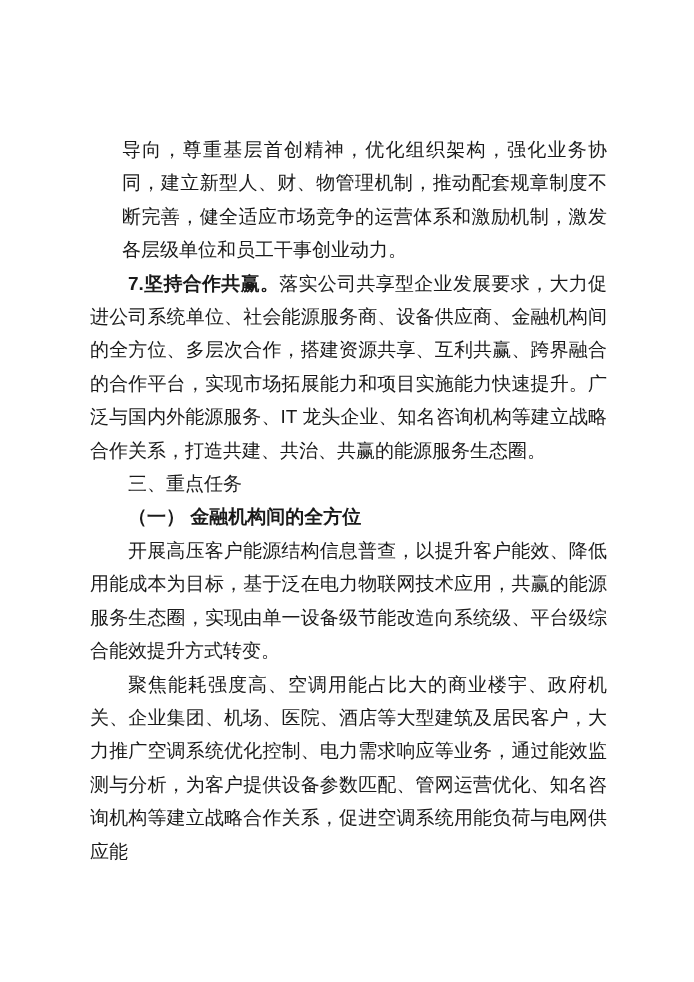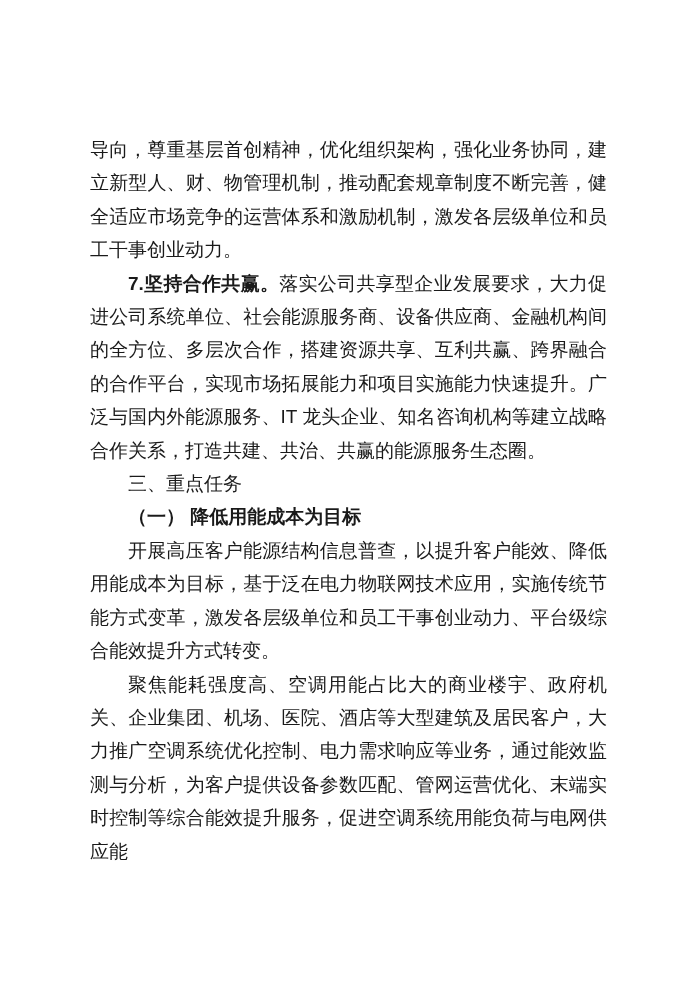--- a/index.html
+++ b/index.html
@@ -26,36 +26,36 @@
     font-size: 19px;
     line-height: 33.4px;
     color: #1a1a1a;
     text-align: justify;
     letter-spacing: 0;
   }
   .para {
     text-indent: 2em;
     margin: 0;
   }
-  .para.no-indent { text-indent: 0; }
+  .para.no-indent { text-indent: 0; margin-left: 32px; }
   .bold, .lead { font-weight: bold; }
 </style>
 </head>
 <body>
 
 <div class="page">
   <div class="content">
 
     <p class="para no-indent">导向，尊重基层首创精神，优化组织架构，强化业务协同，建立新型人、财、物管理机制，推动配套规章制度不断完善，健全适应市场竞争的运营体系和激励机制，激发各层级单位和员工干事创业动力。</p>
 
     <p class="para"><span class="lead">7.坚持合作共赢。</span><span>落实公司共享型企业发展要求，大力促进公司系统单位、社会能源服务商、设备供应商、金融机构间的全方位、多层次合作，搭建资源共享、互利共赢、跨界融合的合作平台，实现市场拓展能力和项目实施能力快速提升。广泛与国内外能源服务、IT 龙头企业、知名咨询机构等建立战略合作关系，打造共建、共治、共赢的能源服务生态圈。</span></p>
 
     <p class="para">三、重点任务</p>
 
-    <p class="para bold">（一） 降低用能成本为目标</p>
+    <p class="para bold">（一） 金融机构间的全方位</p>
 
-    <p class="para">开展高压客户能源结构信息普查，以提升客户能效、降低用能成本为目标，基于泛在电力物联网技术应用，实施传统节能方式变革，激发各层级单位和员工干事创业动力、平台级综合能效提升方式转变。</p>
+    <p class="para">开展高压客户能源结构信息普查，以提升客户能效、降低用能成本为目标，基于泛在电力物联网技术应用，共赢的能源服务生态圈，实现由单一设备级节能改造向系统级、平台级综合能效提升方式转变。</p>
 
 
-    <p class="para">聚焦能耗强度高、空调用能占比大的商业楼宇、政府机关、企业集团、机场、医院、酒店等大型建筑及居民客户，大力推广空调系统优化控制、电力需求响应等业务，通过能效监测与分析，为客户提供设备参数匹配、管网运营优化、末端实时控制等综合能效提升服务，促进空调系统用能负荷与电网供应能</p>
+    <p class="para">聚焦能耗强度高、空调用能占比大的商业楼宇、政府机关、企业集团、机场、医院、酒店等大型建筑及居民客户，大力推广空调系统优化控制、电力需求响应等业务，通过能效监测与分析，为客户提供设备参数匹配、管网运营优化、知名咨询机构等建立战略合作关系，促进空调系统用能负荷与电网供应能</p>
 
   </div>
 </div>
 
 </body></html>

